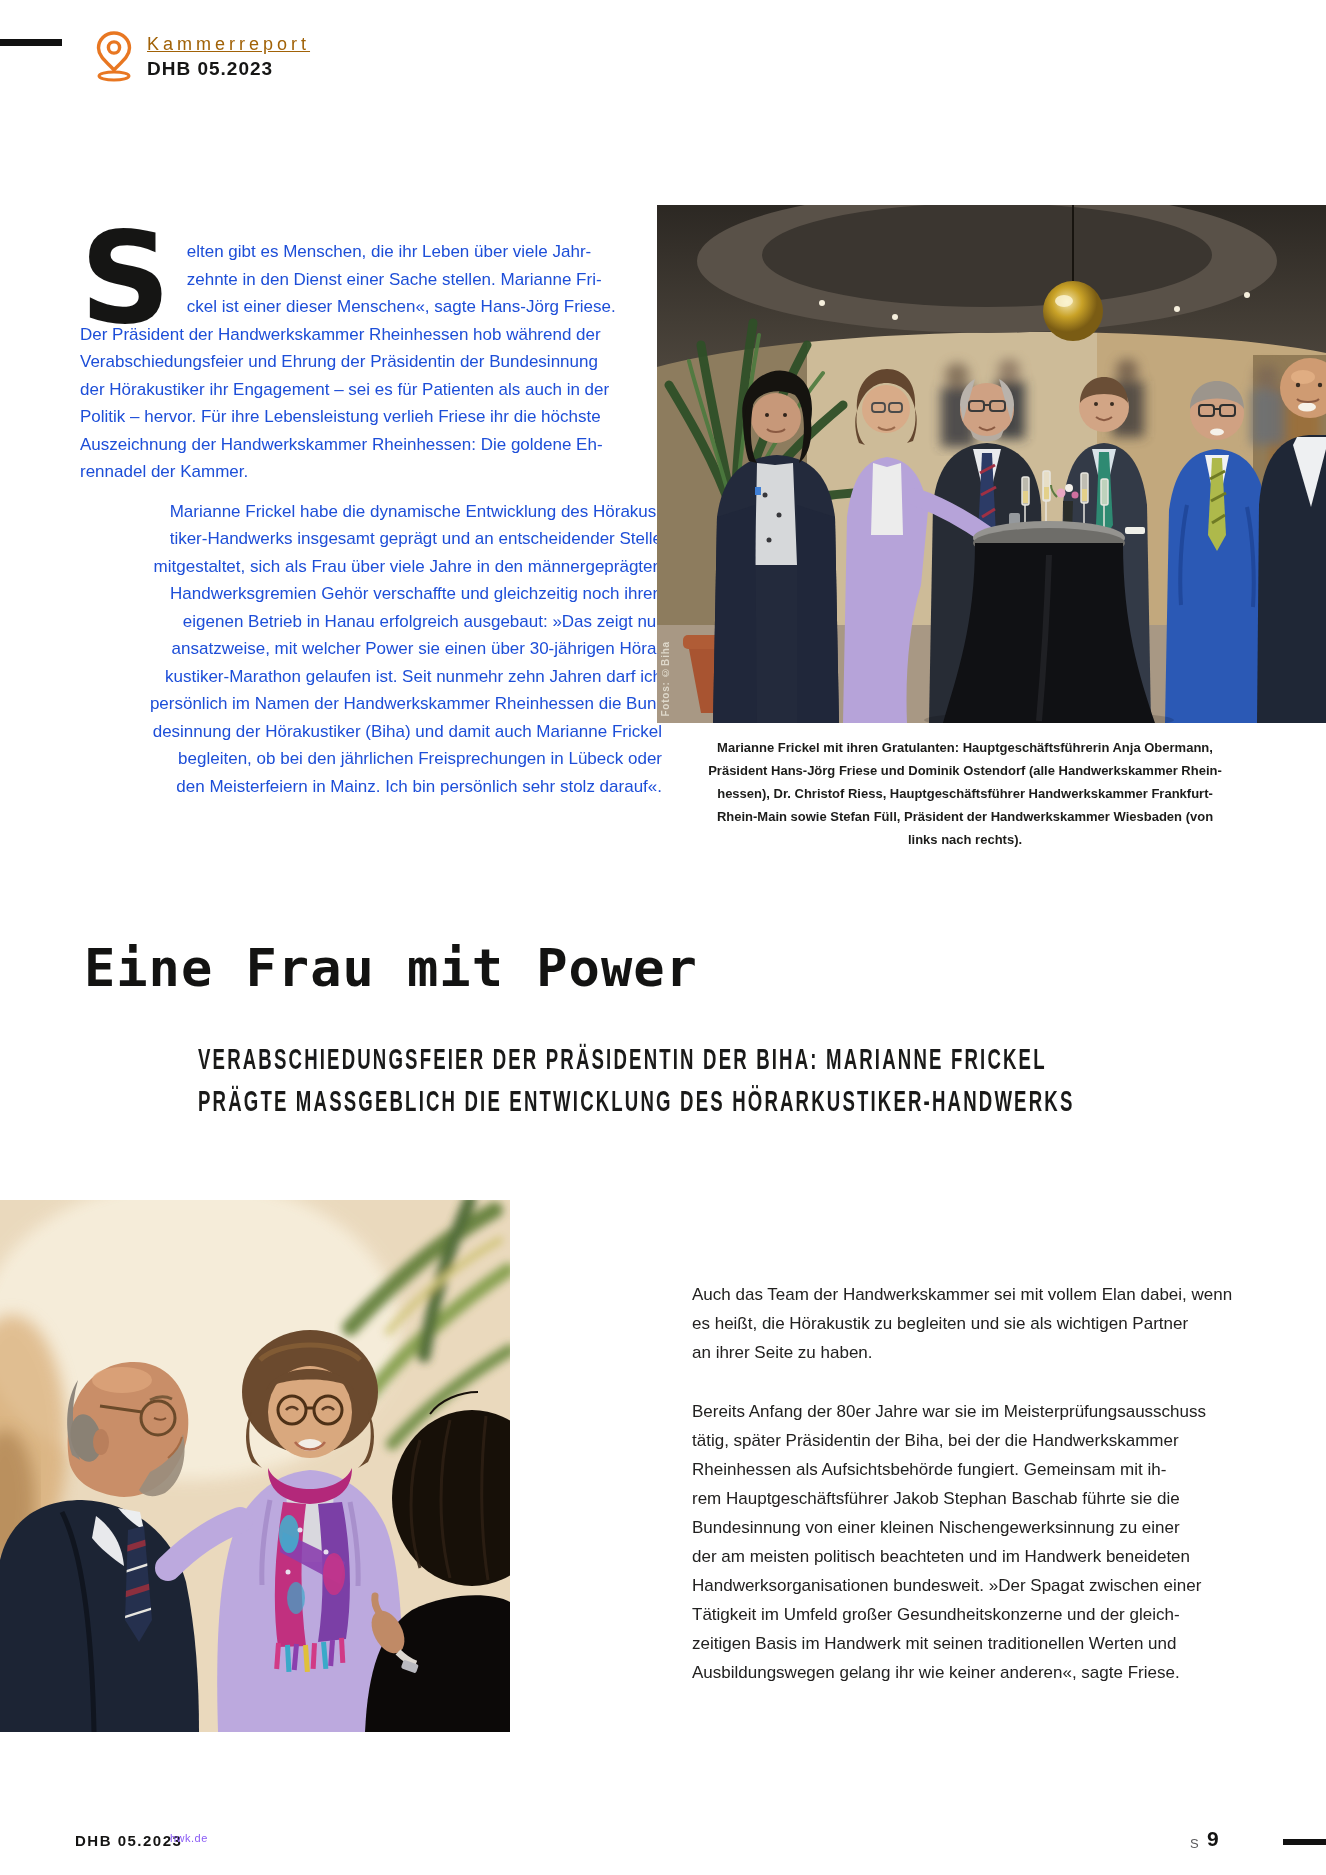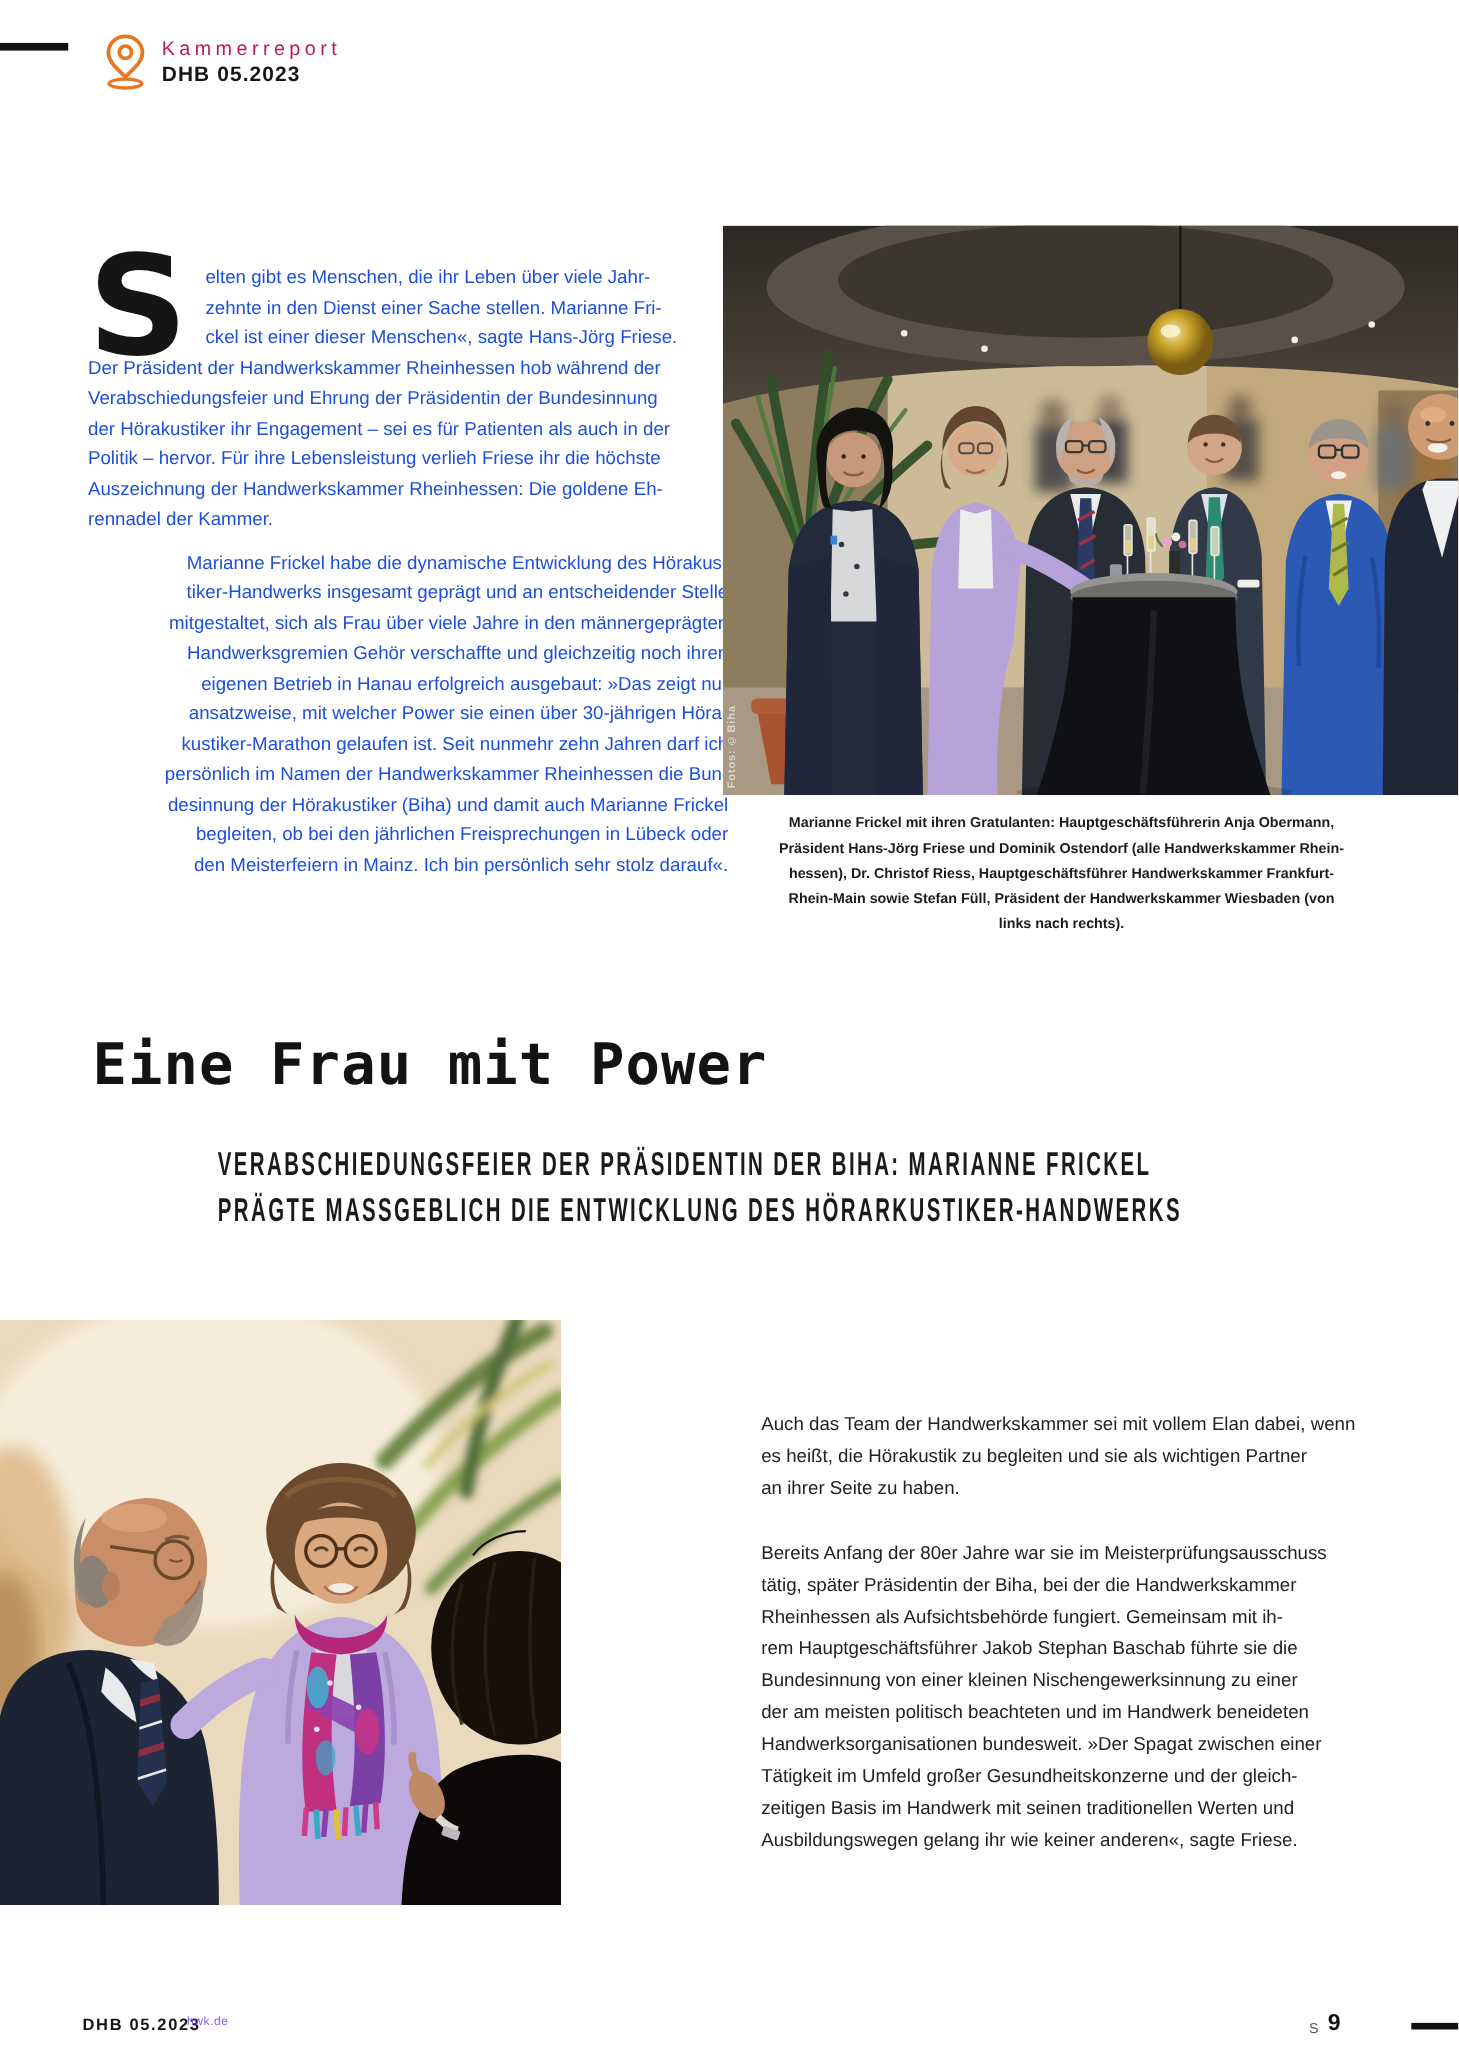--- a/index.html
+++ b/index.html
@@ -3,21 +3,21 @@
 <meta charset="utf-8">
 <style>
   html,body{margin:0;padding:0;background:#ffffff;}
   .page{position:relative;width:1326px;height:1875px;background:#ffffff;overflow:hidden;
         font-family:"Liberation Sans",sans-serif;color:#1d1d1b;}
   .abs{position:absolute;}
   
   .bar-top-left{left:0;top:39px;width:62px;height:7px;background:#111;}
   
   .logo-pin{left:94px;top:30px;width:40px;height:52px;}
-  .hdr-section{left:147px;top:34px;font-size:18px;letter-spacing:4px;color:#be185d;}
+  .hdr-section{left:147px;top:34px;font-size:18px;letter-spacing:4px;color:#a16207;text-decoration:underline;}
   .hdr-issue{left:147px;top:58px;font-size:19px;font-weight:bold;letter-spacing:1px;color:#161615;}
   
   .intro{left:80px;top:238px;width:582px;}
   .dropcap{float:left;font-size:126px;line-height:78px;font-weight:bold;margin:2px 16px 0 0;
            font-family:"DejaVu Sans",sans-serif;color:#151514;}
   .body-text{margin:0;font-size:17px;line-height:27.5px;white-space:pre;color:#1d4ed8;}
   .p-gap{margin-top:12px;text-align:right;}
   
   .photo-top{left:657px;top:205px;width:669px;height:518px;overflow:hidden;}
   .photo-top svg{display:block;width:100%;height:100%;}

